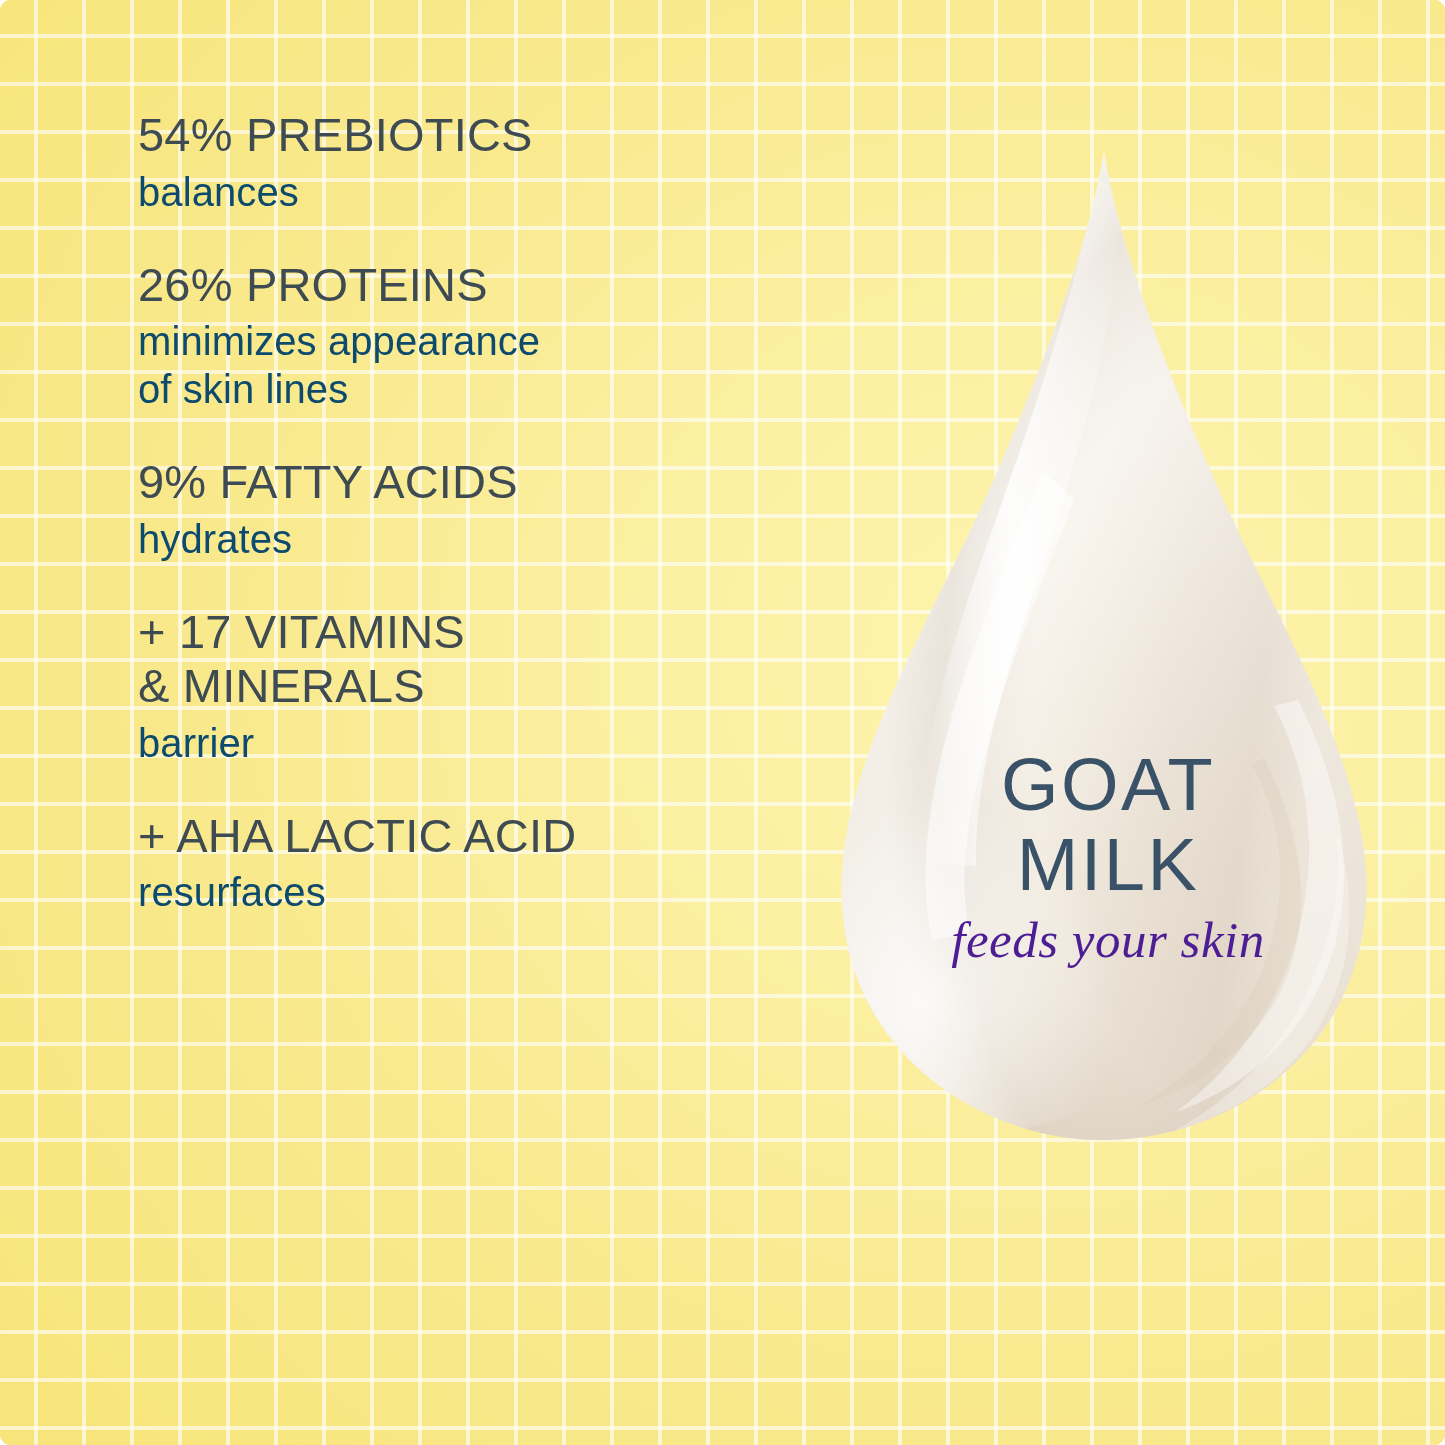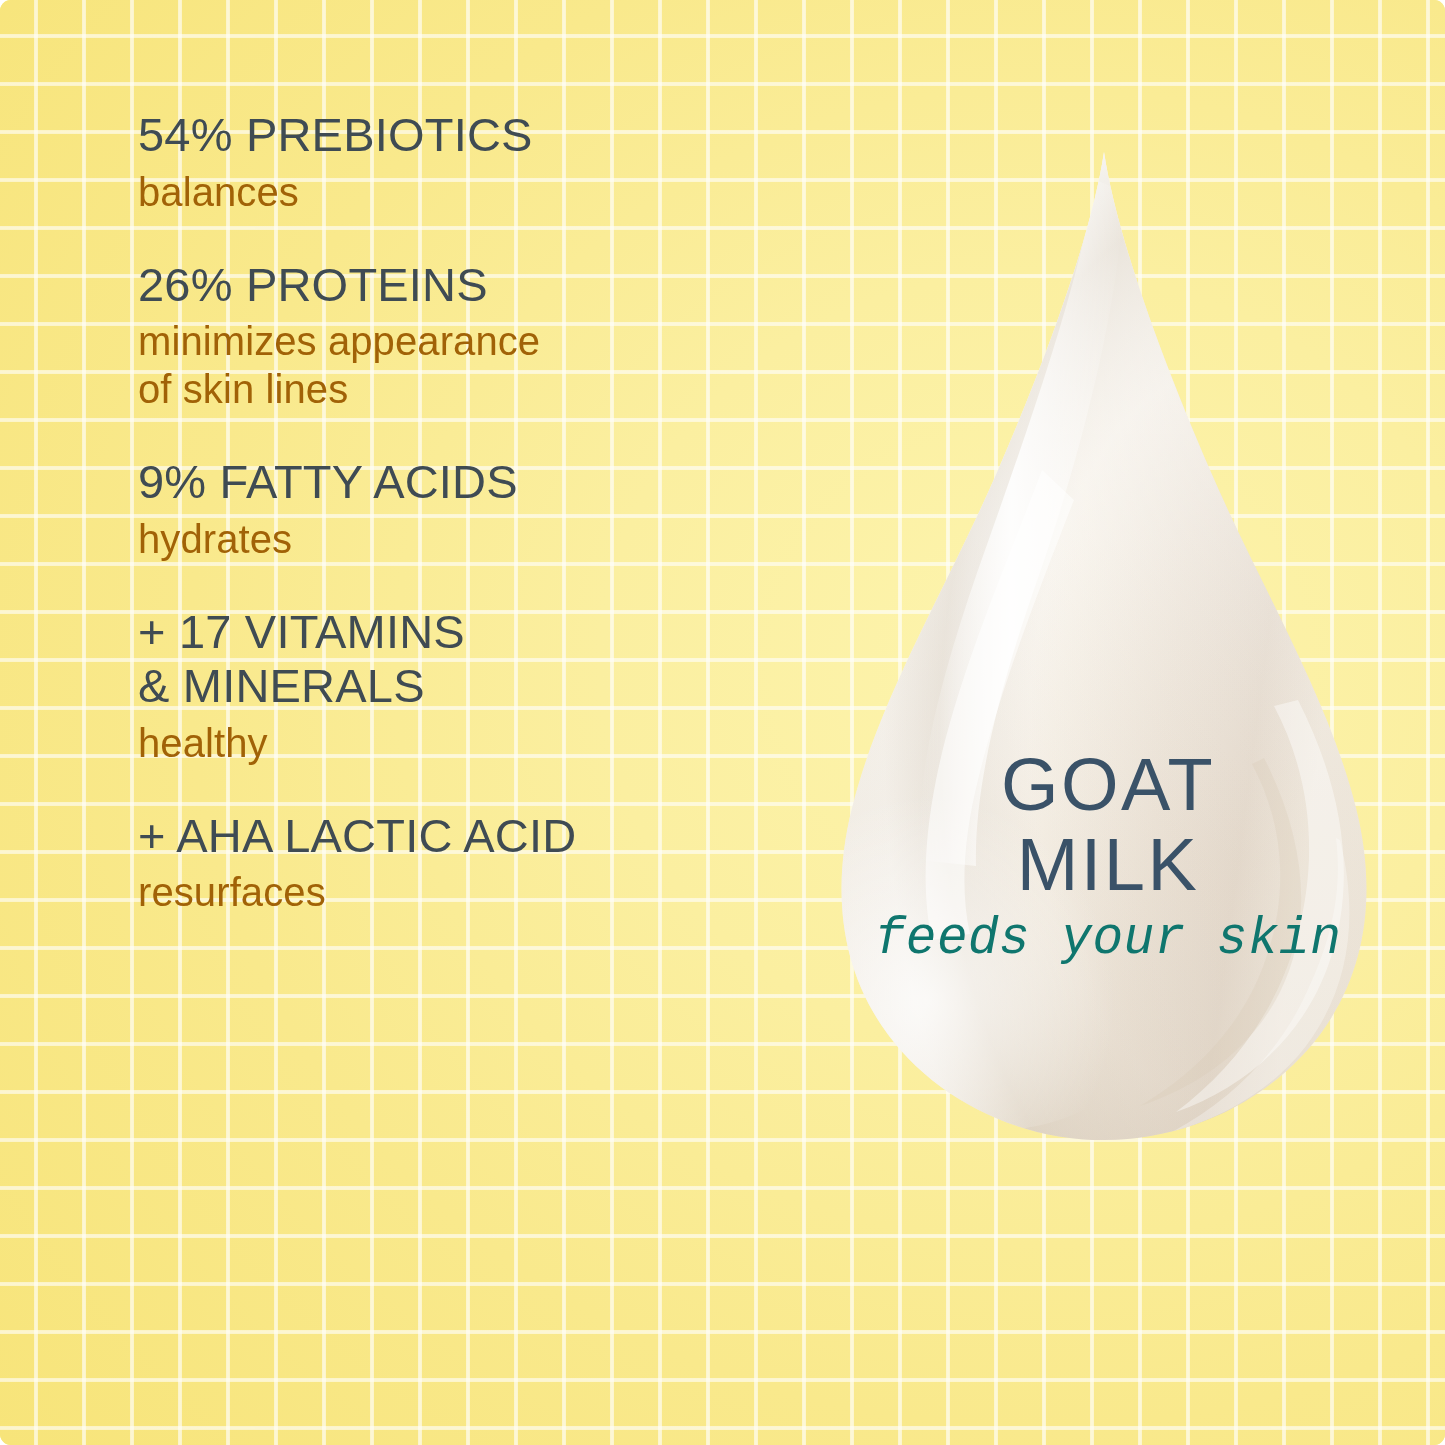--- a/index.html
+++ b/index.html
@@ -70,21 +70,21 @@
   .ing-title {
     color: #3f4b53;
     font-size: 47px;
     line-height: 1.16;
     letter-spacing: 0.2px;
     font-weight: 400;
     white-space: pre-line;
   }
 
   .ing-sub {
-    color: #a16207;
+    color: #0c4a6e;
     font-size: 40px;
     line-height: 1.20;
     letter-spacing: 0.1px;
     font-weight: 400;
     margin-top: 5px;
     white-space: pre-line;
   }
 
   
   .droplet-wrap {
@@ -125,22 +125,22 @@
     color: #3a5268;
     font-size: 74px;
     line-height: 1.02;
     letter-spacing: 2.5px;
     font-weight: 400;
     margin-top: 6px;
     text-align: center;
   }
 
   .dt-tag {
-    color: #0f766e;
-    font-family: Liberation Mono, monospace;
+    color: #4c1d95;
+    font-family: Liberation Serif, serif;
     font-style: italic;
     font-size: 51px;
     line-height: 1.1;
     letter-spacing: 0.5px;
     margin-top: 10px;
   }
 </style>
 </head>
 <body>
 
@@ -164,21 +164,21 @@
 
     <div class="ingredient-block">
       <div class="ing-title">9% FATTY ACIDS</div>
       <div class="ing-sub">hydrates</div>
     </div>
 
 
     <div class="ingredient-block">
       <div class="ing-title">+ 17 VITAMINS
 &amp; MINERALS</div>
-      <div class="ing-sub">healthy</div>
+      <div class="ing-sub">barrier</div>
     </div>
 
     <div class="ingredient-block">
       <div class="ing-title">+ AHA LACTIC ACID</div>
       <div class="ing-sub">resurfaces</div>
     </div>
 
   </div>
 
   <div class="droplet-wrap">

